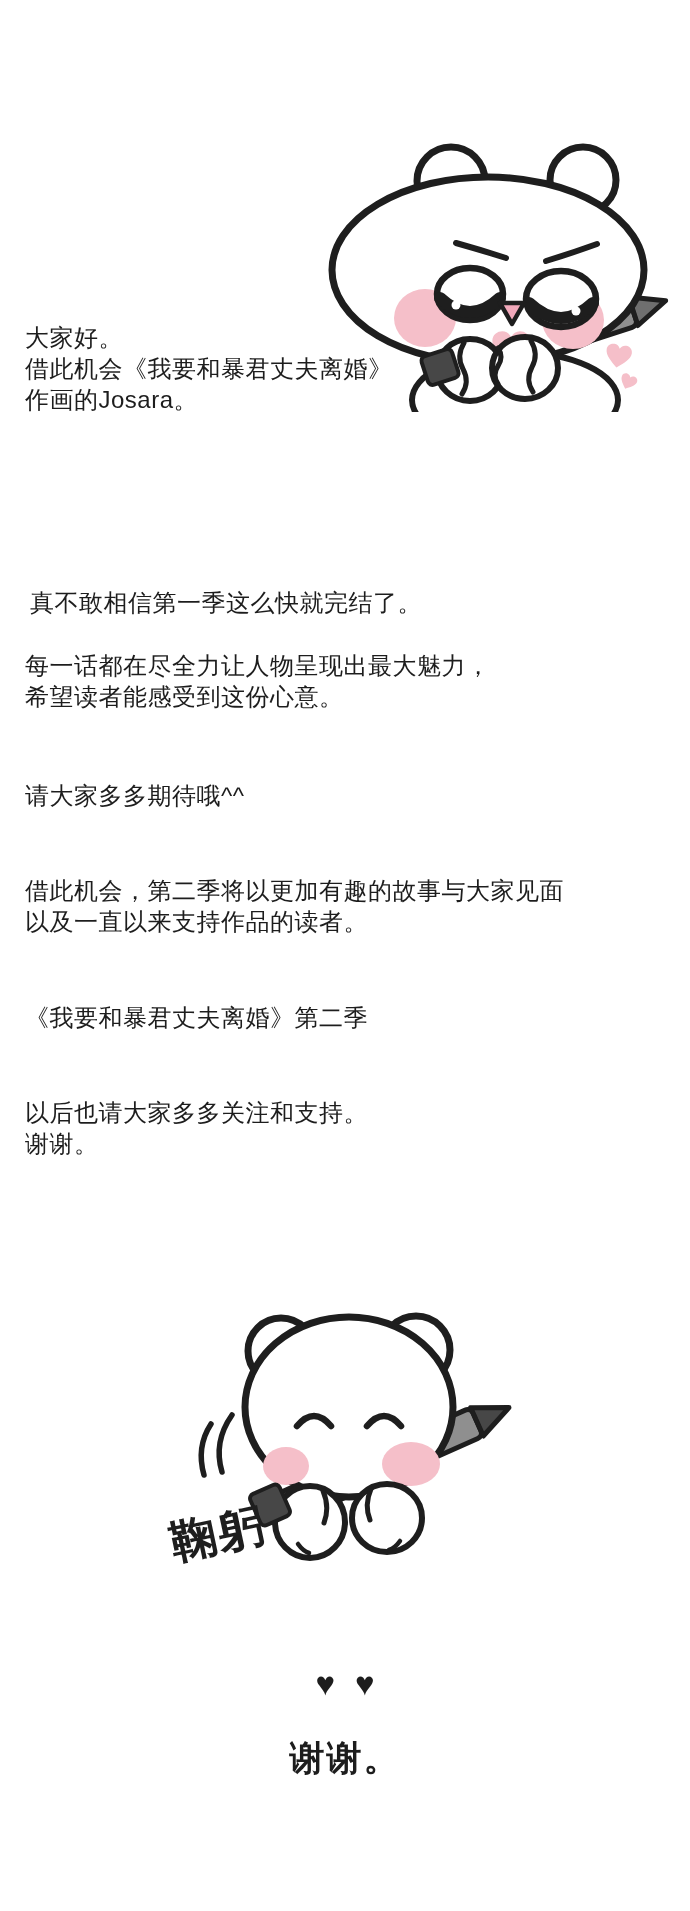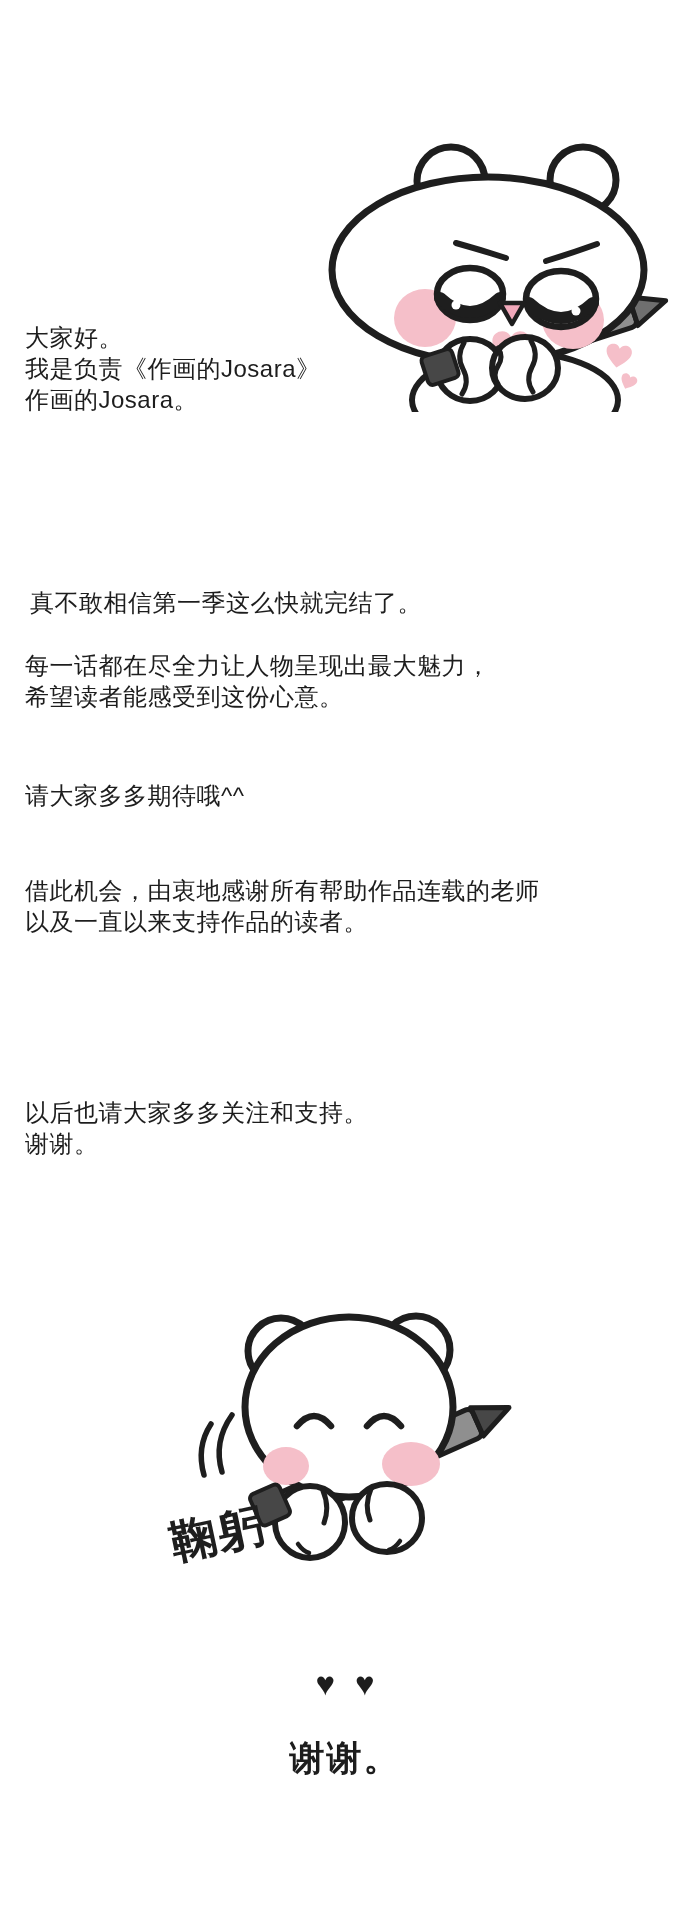--- a/index.html
+++ b/index.html
@@ -84,44 +84,45 @@
     <path d="M213,229 q8,13 1,26 q-7,13 1,25" fill="none" stroke="#1e1e1e" stroke-width="5" stroke-linecap="round"></path>
     <path d="M180,236 q6,9 0,18 q-6,9 0,18" fill="none" stroke="#1e1e1e" stroke-width="5" stroke-linecap="round"></path>
 
     <g transform="rotate(-18 122 255)">
       <rect x="106" y="240" width="32" height="30" rx="5" fill="#474747" stroke="#1e1e1e" stroke-width="4"></rect>
     </g>
   </svg>
 
   <div class="para" style="top:322px">
     <span class="line">大家好。</span>
-    <span class="line">我是负责《作画的Josara》</span>
+    <span class="line">借此机会《我要和暴君丈夫离婚》</span>
     <span class="line">作画的Josara。</span>
   </div>
 
 
   <div class="para" style="top:587px; left:30px">
     <span class="line">真不敢相信第一季这么快就完结了。</span>
   </div>
 
   <div class="para" style="top:650px">
     <span class="line">每一话都在尽全力让人物呈现出最大魅力，</span>
     <span class="line">希望读者能感受到这份心意。</span>
   </div>
 
   <div class="para" style="top:780px">
     <span class="line">请大家多多期待哦^^</span>
   </div>
 
   <div class="para" style="top:875px">
-    <span class="line">借此机会，由衷地感谢所有帮助作品连载的老师</span>
+    <span class="line">借此机会，第二季将以更加有趣的故事与大家见面</span>
     <span class="line">以及一直以来支持作品的读者。</span>
   </div>
 
   <div class="para" style="top:1002px">
+    <span class="line">《我要和暴君丈夫离婚》第二季</span>
   </div>
 
   <div class="para" style="top:1097px">
     <span class="line">以后也请大家多多关注和支持。</span>
     <span class="line">谢谢。</span>
   </div>
 
   <svg class="bear-bottom" viewBox="0 0 400 290" aria-hidden="true">
 
     <g transform="rotate(-24 270 165)">

